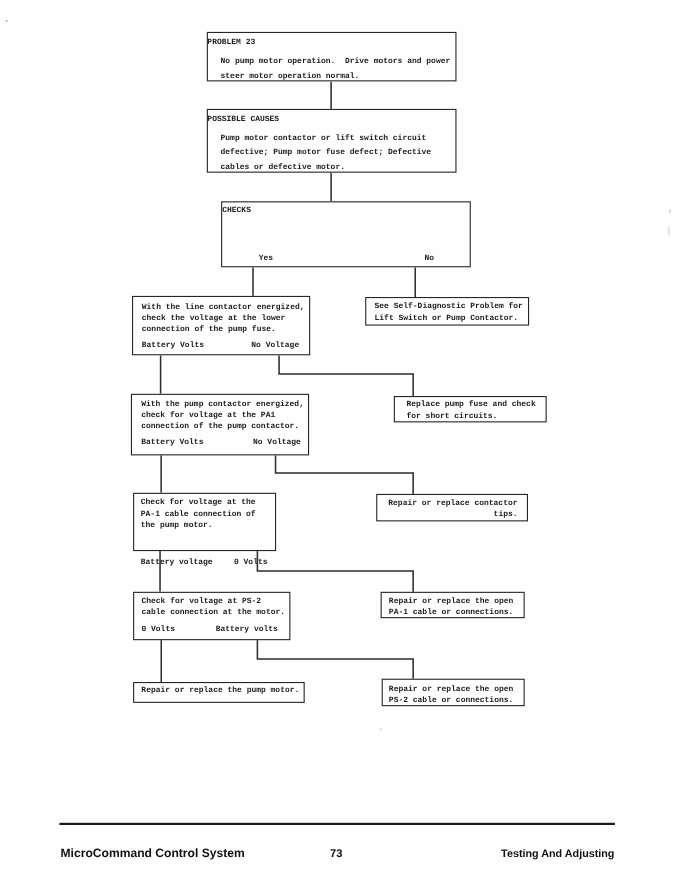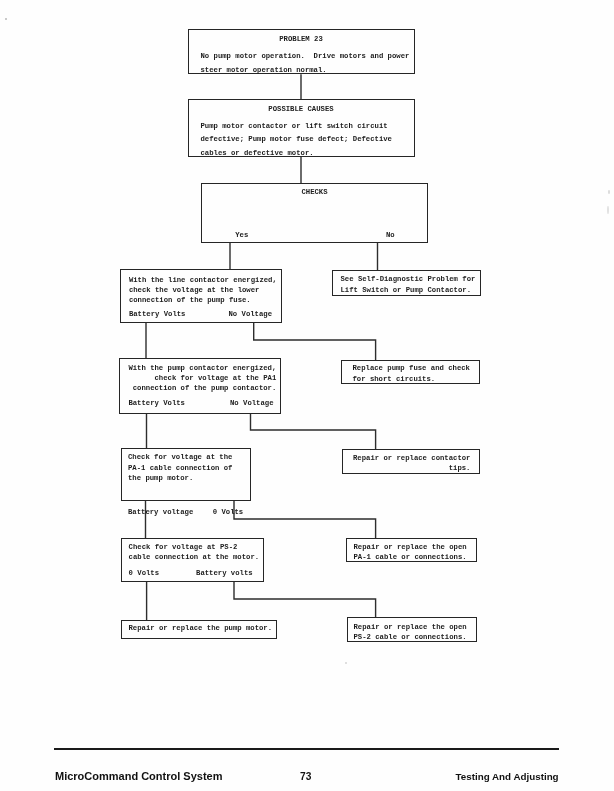--- a/index.html
+++ b/index.html
@@ -25,21 +25,21 @@
     background: #fefefe;
     z-index: 1;
     font-size: 7.25px;
     font-weight: 700;
     line-height: 10.25px;
     letter-spacing: 0;
   }
   .box-title {
     position: absolute;
     left: 0; right: 0;
-    text-align: center;
+    text-align: left;
     white-space: pre;
   }
   .box-body {
     position: absolute;
     white-space: pre-wrap;
   }
   .big .box-body { line-height: 13.4px; }
   .label-row {
     position: absolute;
     left: 0; right: 0;
@@ -62,40 +62,40 @@
   #box-checks .box-title { top: 3.2px; }
   #box-checks .box-body  { left: 10.8px; top: 16.7px; }
   #box-checks .branch-yes { left: 33.2px;  top: 45.9px; }
   #box-checks .branch-no  { left: 183.9px; top: 45.9px; }
 
   
   #box-check-fuse { left: 119.8px; top: 268.7px; width: 161.9px; height: 54.8px; }
   #box-check-fuse .box-body  { left: 8.1px; top: 5.1px; }
   #box-check-fuse .label-row { top: 39.2px; padding: 0 8.7px 0 8.1px; }
 
-  #box-check-pa1-contactor { left: 119px; top: 357.5px; width: 162px; height: 56px; text-align: right; }
+  #box-check-pa1-contactor { left: 119px; top: 357.5px; width: 162px; height: 56px; }
   #box-check-pa1-contactor .box-body  { left: 8.4px; top: 4.1px; }
   #box-check-pa1-contactor .label-row { top: 39.9px; padding: 0 6.5px 0 8.4px; }
 
   #box-check-pa1-motor { left: 121px; top: 447.5px; width: 129.5px; height: 53.5px; }
   #box-check-pa1-motor .box-body  { left: 6px; top: 3.9px; }
   #box-check-pa1-motor .label-row { top: 38.9px; padding: 0 6.3px 0 6px; margin-top: 20px; }
 
   #box-check-ps2 { left: 121px; top: 537.5px; width: 143px; height: 44.5px; }
   #box-check-ps2 .box-body  { left: 6.6px; top: 3.6px; }
   #box-check-ps2 .label-row { top: 29.4px; padding: 0 10.4px 0 6.6px; }
 
   #box-repair-pump-motor { left: 121px; top: 619.5px; width: 155.5px; height: 19.5px; }
   #box-repair-pump-motor .box-body { left: 6.5px; top: 2.5px; }
 
   
   #box-see-diag { left: 332px; top: 270px; width: 149px; height: 26px; }
   #box-see-diag .box-body { left: 7.5px; top: 3.4px; }
 
-  #box-replace-fuse { left: 341px; top: 359.5px; width: 138.5px; height: 24.5px; }
+  #box-replace-fuse { left: 358px; top: 359.5px; width: 138.5px; height: 24.5px; }
   #box-replace-fuse .box-body { left: 10.5px; top: 2.9px; }
 
   #box-repair-tips { left: 341.5px; top: 448.5px; width: 138px; height: 25px; }
   #box-repair-tips .box-body { left: 10.5px; top: 3.2px; text-align: right; }
 
   #box-repair-pa1-cable { left: 346px; top: 538px; width: 131px; height: 24px; }
   #box-repair-pa1-cable .box-body { left: 6.5px; top: 3px; }
 
   #box-repair-ps2-cable { left: 346.5px; top: 617px; width: 130.5px; height: 25px; }
   #box-repair-ps2-cable .box-body { left: 6px; top: 3.9px; }

